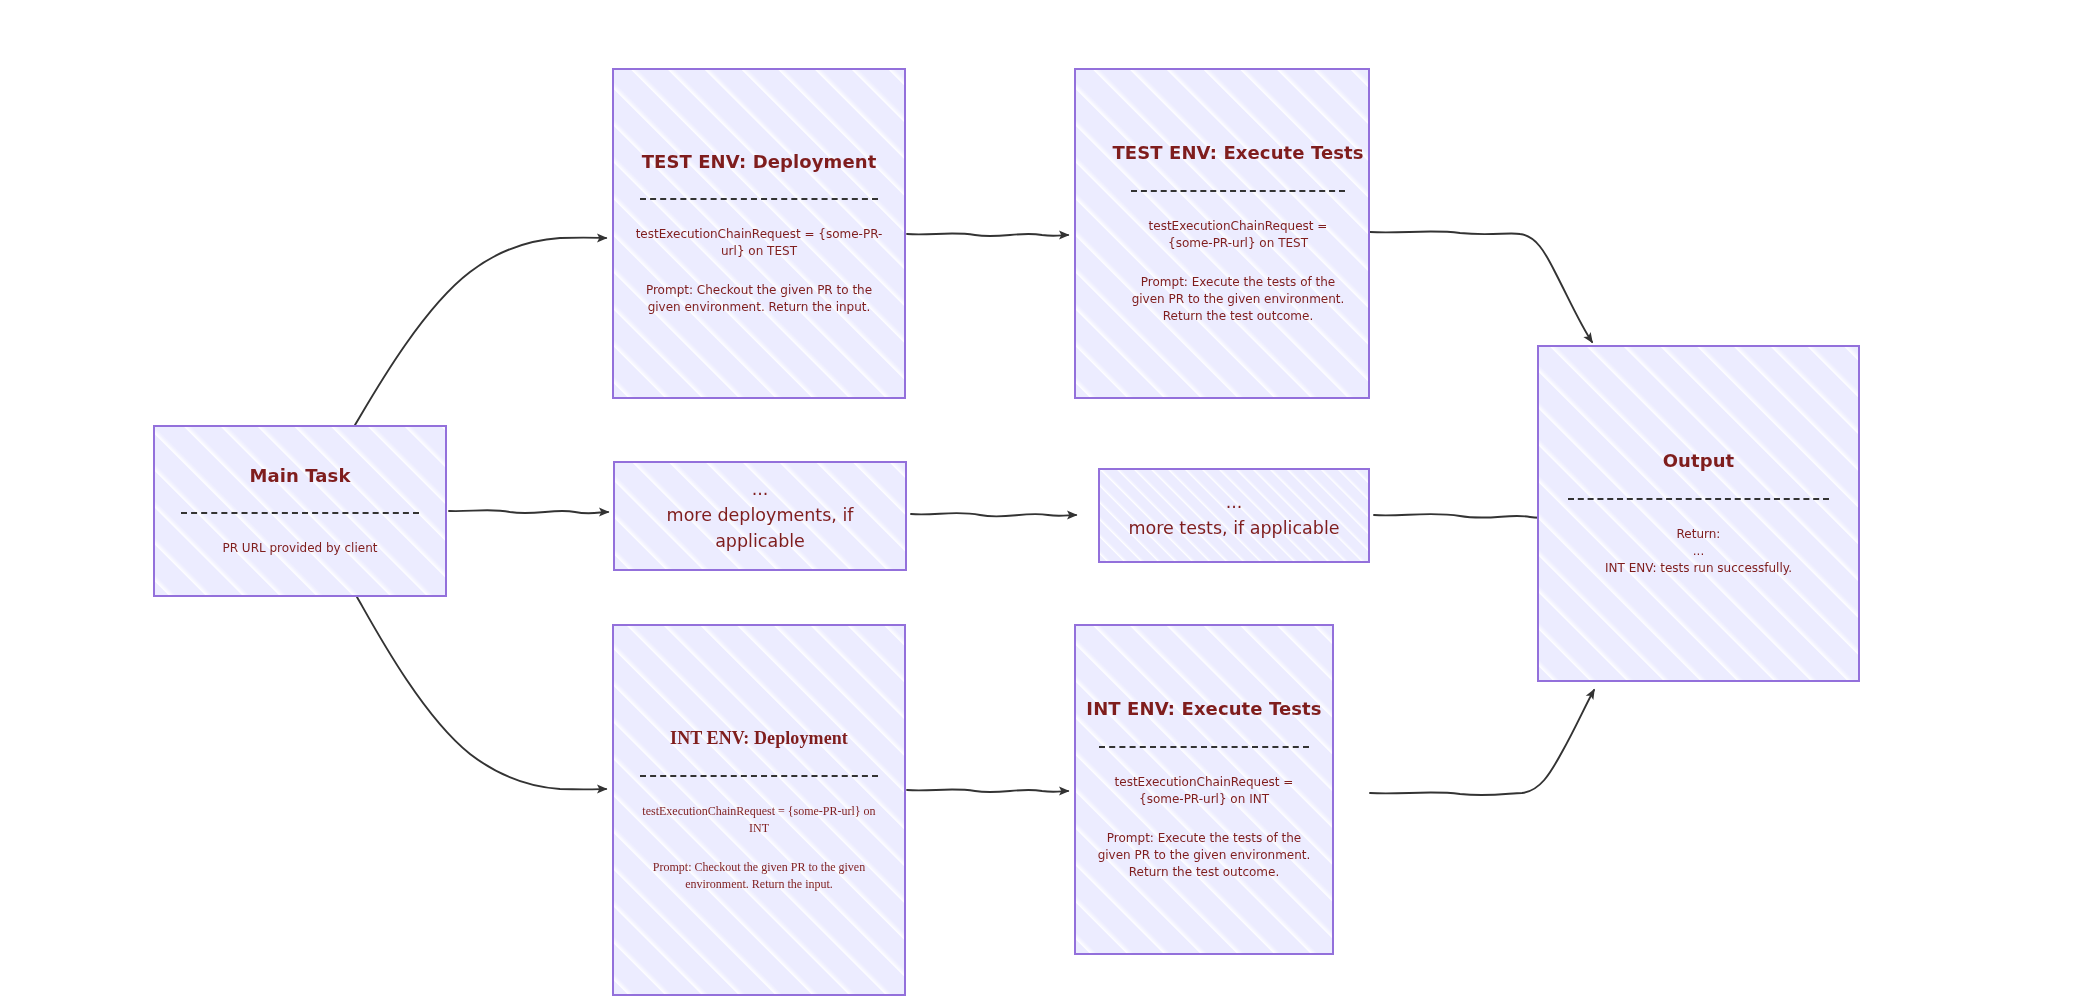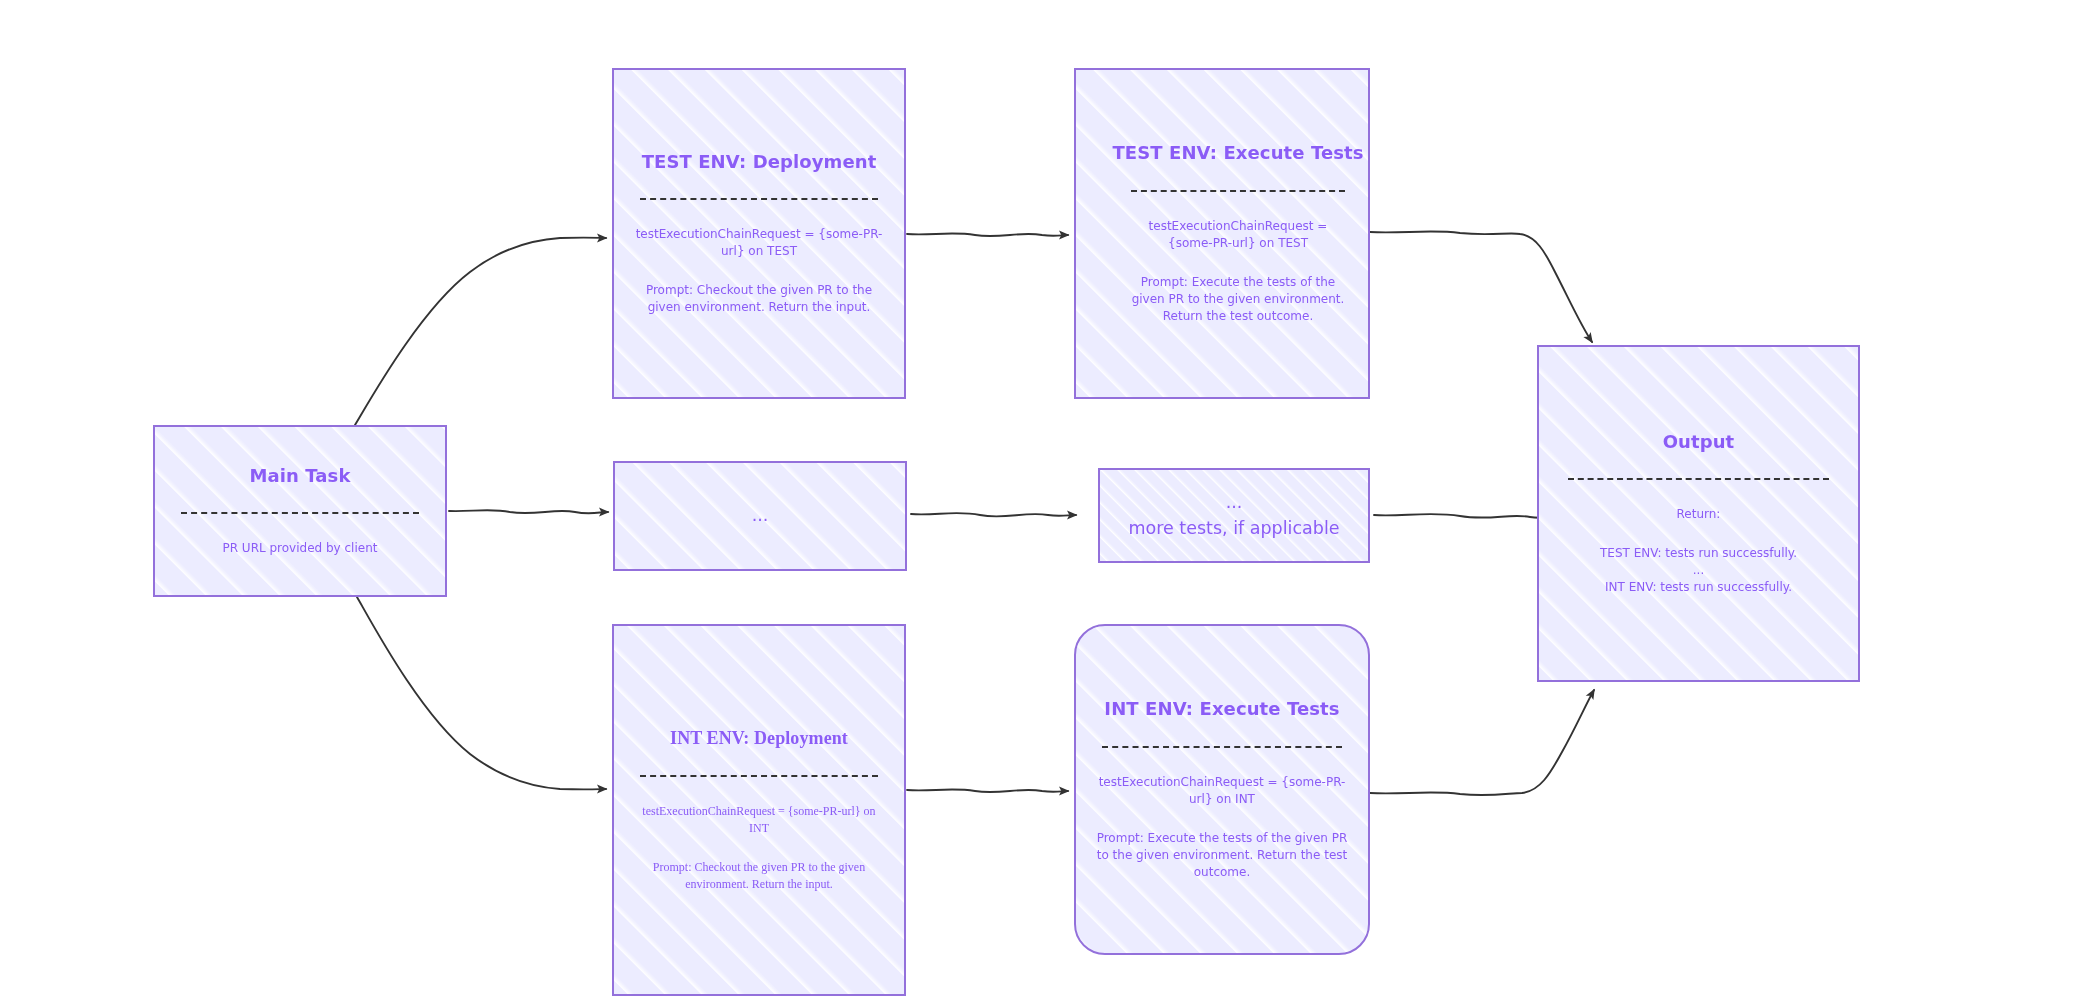--- a/index.html
+++ b/index.html
@@ -29,21 +29,21 @@
   }
   .node {
     position: absolute;
     box-sizing: border-box;
     border: 2.5px solid #9370DB;
     background-color: #ECECFF;
     display: flex;
     flex-direction: column;
     align-items: center;
     justify-content: center;
-    color: #8b5cf6;
+    color: #7f1d1d;
     overflow: hidden;
   }
   
   .node::after {
     content: "";
     position: absolute;
     left: 0; top: 0; right: 0; bottom: 0;
     pointer-events: none;
     background-image:
       repeating-linear-gradient(
@@ -171,20 +171,21 @@
         <div class="body-block">testExecutionChainRequest = {some-PR-url} on TEST</div>
         <div class="body-block">Prompt: Execute the tests of the given PR to the given environment. Return the test outcome.</div>
       </div>
     </div>
   </div>
 
   <div class="node small-node" style="left:613px; top:461px; width:294px; height:110px;">
     <div class="node-inner">
       <div class="node-body">
         <div>...</div>
+        <div>more deployments, if applicable</div>
       </div>
     </div>
   </div>
 
   <div class="node small-node dense" style="left:1098px; top:468px; width:272px; height:95px;">
     <div class="node-inner">
       <div class="node-body">
         <div>...</div>
         <div>more tests, if applicable</div>
       </div>
@@ -195,37 +196,36 @@
     <div class="node-inner">
       <div class="node-title">INT ENV: Deployment</div>
       <div class="divider"></div>
       <div class="node-body">
         <div class="body-block">testExecutionChainRequest = {some-PR-url} on INT</div>
         <div class="body-block">Prompt: Checkout the given PR to the given environment. Return the input.</div>
       </div>
     </div>
   </div>
 
-  <div class="node" style="left:1074px; top:624px; width:296px; height:331px;border-radius:31px;">
+  <div class="node" style="left:1074px; top:624px; width:260px; height:331px;">
     <div class="node-inner">
       <div class="node-title">INT ENV: Execute Tests</div>
       <div class="divider"></div>
       <div class="node-body">
         <div class="body-block">testExecutionChainRequest = {some-PR-url} on INT</div>
         <div class="body-block">Prompt: Execute the tests of the given PR to the given environment. Return the test outcome.</div>
       </div>
     </div>
   </div>
 
   <div class="node" style="left:1537px; top:345px; width:323px; height:337px;">
     <div class="node-inner">
       <div class="node-title">Output</div>
       <div class="divider"></div>
       <div class="node-body">
         <div class="body-block">Return:</div>
-        <div class="body-block">TEST ENV: tests run successfully.</div>
         <div>...</div>
         <div>INT ENV: tests run successfully.</div>
       </div>
     </div>
   </div>
 
 </div>
 
 </body></html>

